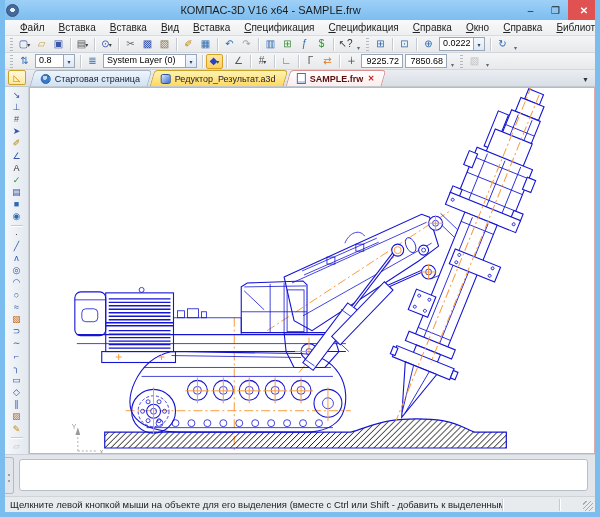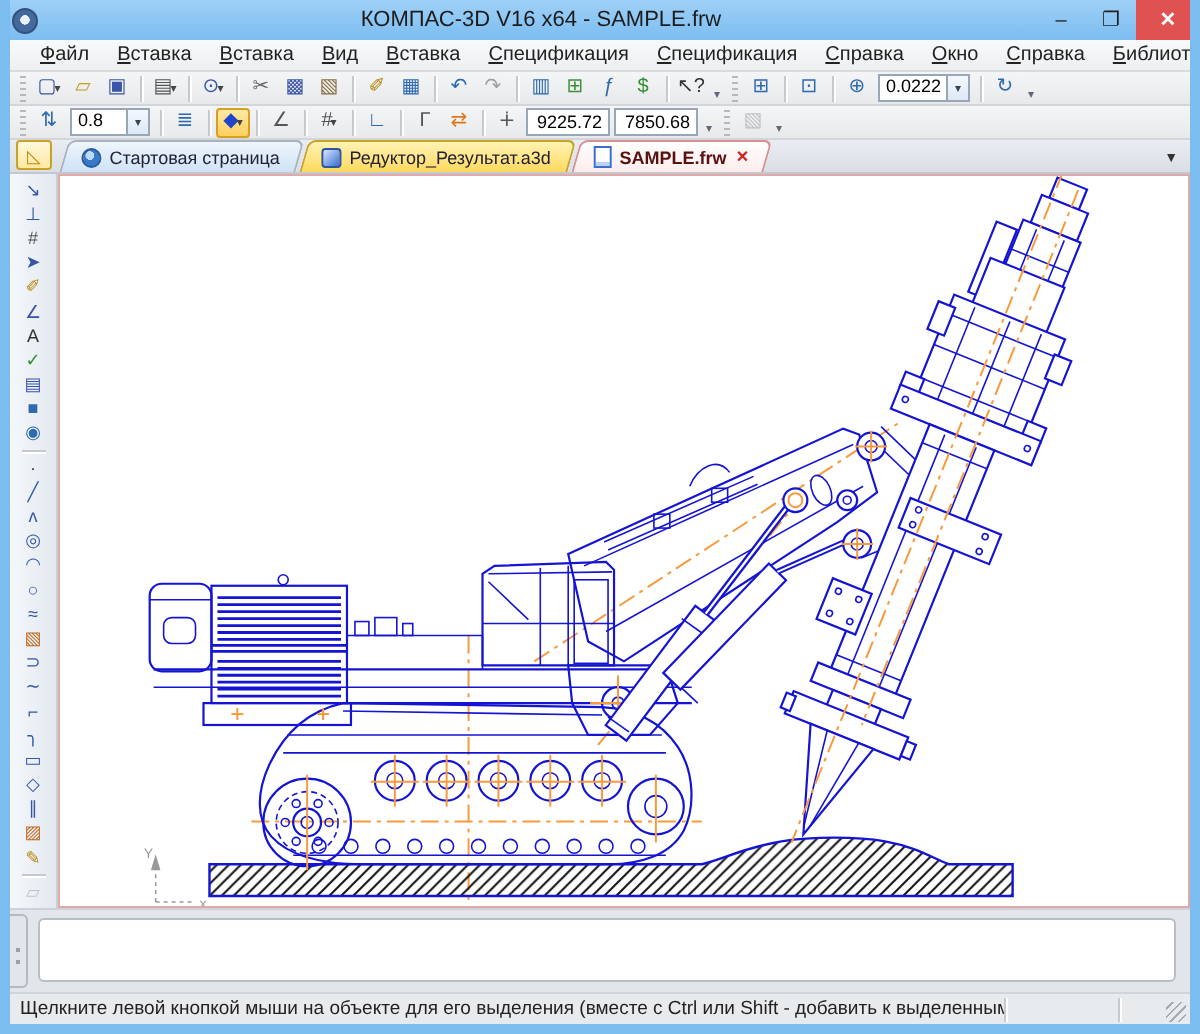--- a/index.html
+++ b/index.html
@@ -195,20 +195,24 @@
         <b style="color: rgb(46, 106, 176);">⇅</b>
       </span>
       <span class="combo" style="width: 40px;">
         <b>0.8</b>
         <u>▾</u>
       </span>
       <span class="sep"></span>
       <span class="tbi">
         <b style="color: rgb(46, 106, 176);">≣</b>
       </span>
+      <span class="combo" style="width: 94px;">
+        <b>System Layer (0)</b>
+        <u>▾</u>
+      </span>
       <span class="sep"></span>
       <span class="tbi hl">
         <b style="color: rgb(34, 68, 204);">◆</b>
         <u>▾</u>
       </span>
       <span class="sep"></span>
       <span class="tbi">
         <b style="color: rgb(85, 85, 85);">∠</b>
       </span>
       <span class="sep"></span>

